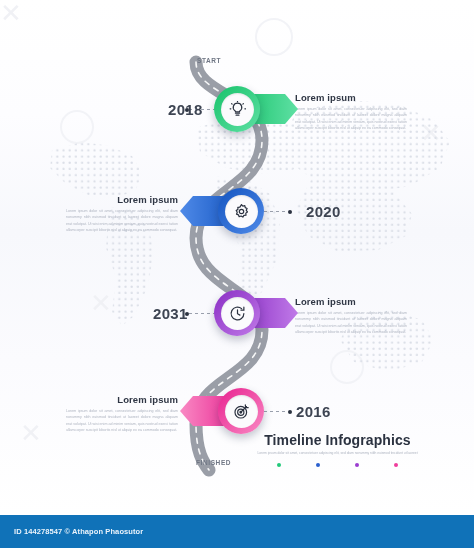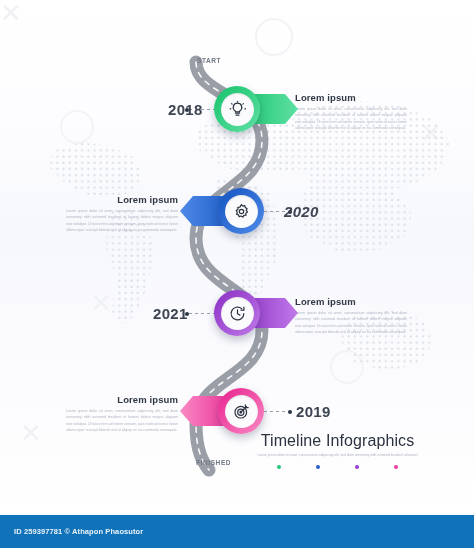--- a/index.html
+++ b/index.html
@@ -49,21 +49,21 @@
 
   .txtblock{position:absolute;width:112px;z-index:3;}
   .txtblock h4{margin:0 0 3px 0;font-size:9.5px;font-weight:700;color:#2f3644;letter-spacing:.1px;}
   .txtblock p{margin:0;font-size:3.6px;line-height:1.75;color:#aeb4c0;text-align:justify;}
   .txtblock.ral{text-align:right;}
   .txtblock.ral p{text-align:justify;}
 
   .roadlabel{position:absolute;font-size:6.5px;font-weight:700;color:#6f7684;letter-spacing:.6px;z-index:7;}
 
   .footer{position:absolute;left:245px;top:432px;width:185px;text-align:center;z-index:8;}
-  .footer h3{margin:0;font-size:16px;font-weight:400;color:#2b3240;letter-spacing:.1px;}
+  .footer h3{margin:0;font-size:14px;font-weight:700;color:#2b3240;letter-spacing:.1px;}
   .footer p{margin:3px 0 0 0;font-size:3.3px;line-height:1.8;color:#aeb4c0;}
   .fdots{margin-top:6px;display:flex;justify-content:space-around;padding:0 14px;}
   .fdots i{width:4px;height:4px;border-radius:50%;display:block;}
 
   .bar{position:absolute;left:0;top:515px;width:474px;height:33px;background:#1072b8;
        display:flex;align-items:center;justify-content:space-between;padding:0 14px;box-sizing:border-box;}
   .bar .brand{color:#eaf3fb;font-size:13px;font-weight:700;letter-spacing:.2px;}
   .bar .credit{color:#eaf3fb;font-size:7.5px;font-weight:700;letter-spacing:.1px;}
 </style>
 </head>
@@ -128,42 +128,42 @@
       <h4>Lorem ipsum</h4>
       <p>Lorem ipsum dolor sit amet, consectetuer adipiscing elit, sed diam nonummy nibh euismod tincidunt ut laoreet dolore magna aliquam erat volutpat. Ut wisi enim ad minim veniam, quis nostrud exerci tation ullamcorper suscipit lobortis nisl ut aliquip ex ea commodo consequat.</p>
     </div>
   </div>
 
   <div class="node">
     <div class="dotline" style="left:252px;top:208px;width:40px;">
       <span class="dashes"></span>
       <span class="bigdot"></span>
     </div>
-    <div class="year" style="left:284px;top:203px;font-style:italic;">2020</div>
+    <div class="year" style="left:306px;top:203px;">2020</div>
     <div class="ribbon left" style="left:180px;top:196px;width:62px;background:linear-gradient(270deg,#1354c0,#4f8ae8);"></div>
     <div class="badge" style="left:218px;top:188px;background:linear-gradient(135deg,#1354c0,#4f8ae8);">
       <div class="inner">
         <svg width="17" height="17" viewBox="0 0 24 24" fill="none" stroke="#2b3240" stroke-width="1.7" stroke-linejoin="round">
           <circle cx="12" cy="12" r="3.1"></circle>
           <path d="M12 2.2l1.9 2.1 2.8-.6.6 2.8 2.6 1.2-1.2 2.6 1.7 2.3-2.3 1.7.2 2.9-2.9.2-1.5 2.5-2.5-1.5-2.7 1-1-2.7-2.7-1 1-2.7-1.5-2.5 2.5-1.5-.2-2.9 2.9-.2z"></path>
         </svg>
       </div>
     </div>
     <div class="txtblock ral" style="left:66px;top:194px;">
       <h4>Lorem ipsum</h4>
       <p>Lorem ipsum dolor sit amet, consectetuer adipiscing elit, sed diam nonummy nibh euismod tincidunt ut laoreet dolore magna aliquam erat volutpat. Ut wisi enim ad minim veniam, quis nostrud exerci tation ullamcorper suscipit lobortis nisl ut aliquip ex ea commodo consequat.</p>
     </div>
   </div>
 
   <div class="node">
     <div class="dotline" style="left:185px;top:310px;width:40px;">
       <span class="bigdot"></span>
       <span class="dashes"></span>
     </div>
-    <div class="year" style="left:153px;top:305px;">2021</div>
+    <div class="year" style="left:153px;top:305px;">2031</div>
     <div class="ribbon right" style="left:236px;top:298px;width:62px;background:linear-gradient(90deg,#8a2ec4,#c07ae8);"></div>
     <div class="badge" style="left:214px;top:290px;background:linear-gradient(135deg,#8a2ec4,#c07ae8);">
       <div class="inner">
         <svg width="17" height="17" viewBox="0 0 24 24" fill="none" stroke="#2b3240" stroke-width="1.7" stroke-linecap="round">
           <path d="M21 12a9 9 0 1 1-3.2-6.9"></path>
           <path d="M21 3v4.2h-4.2"></path>
           <path d="M12 7v5.3l3.4 2"></path>
         </svg>
       </div>
     </div>
@@ -171,21 +171,21 @@
       <h4>Lorem ipsum</h4>
       <p>Lorem ipsum dolor sit amet, consectetuer adipiscing elit, sed diam nonummy nibh euismod tincidunt ut laoreet dolore magna aliquam erat volutpat. Ut wisi enim ad minim veniam, quis nostrud exerci tation ullamcorper suscipit lobortis nisl ut aliquip ex ea commodo consequat.</p>
     </div>
   </div>
 
   <div class="node">
     <div class="dotline" style="left:252px;top:408px;width:40px;">
       <span class="dashes"></span>
       <span class="bigdot"></span>
     </div>
-    <div class="year" style="left:296px;top:403px;">2019</div>
+    <div class="year" style="left:296px;top:403px;">2016</div>
     <div class="ribbon left" style="left:180px;top:396px;width:62px;background:linear-gradient(270deg,#e8218f,#f98ac4);"></div>
     <div class="badge" style="left:218px;top:388px;background:linear-gradient(135deg,#e8218f,#f98ac4);">
       <div class="inner">
         <svg width="17" height="17" viewBox="0 0 24 24" fill="none" stroke="#2b3240" stroke-width="1.7" stroke-linecap="round">
           <circle cx="11" cy="13" r="8.2"></circle>
           <circle cx="11" cy="13" r="4.4"></circle>
           <circle cx="11" cy="13" r="1.2" fill="#2b3240"></circle>
           <path d="M11 13l8-8M17.4 2.6l.3 3.7 3.7.3"></path>
         </svg>
       </div>
@@ -203,14 +203,14 @@
       <i style="background:#22c97a;"></i>
       <i style="background:#2a5fce;"></i>
       <i style="background:#9b3dd0;"></i>
       <i style="background:#ef3d9c;"></i>
     </div>
   </div>
 
 </div>
 
 <div class="bar">
-  <span class="credit">ID 259397781 © Athapon Phaosutor</span>
+  <span class="credit">ID 144278547 © Athapon Phaosutor</span>
 </div>
 
 </body></html>

